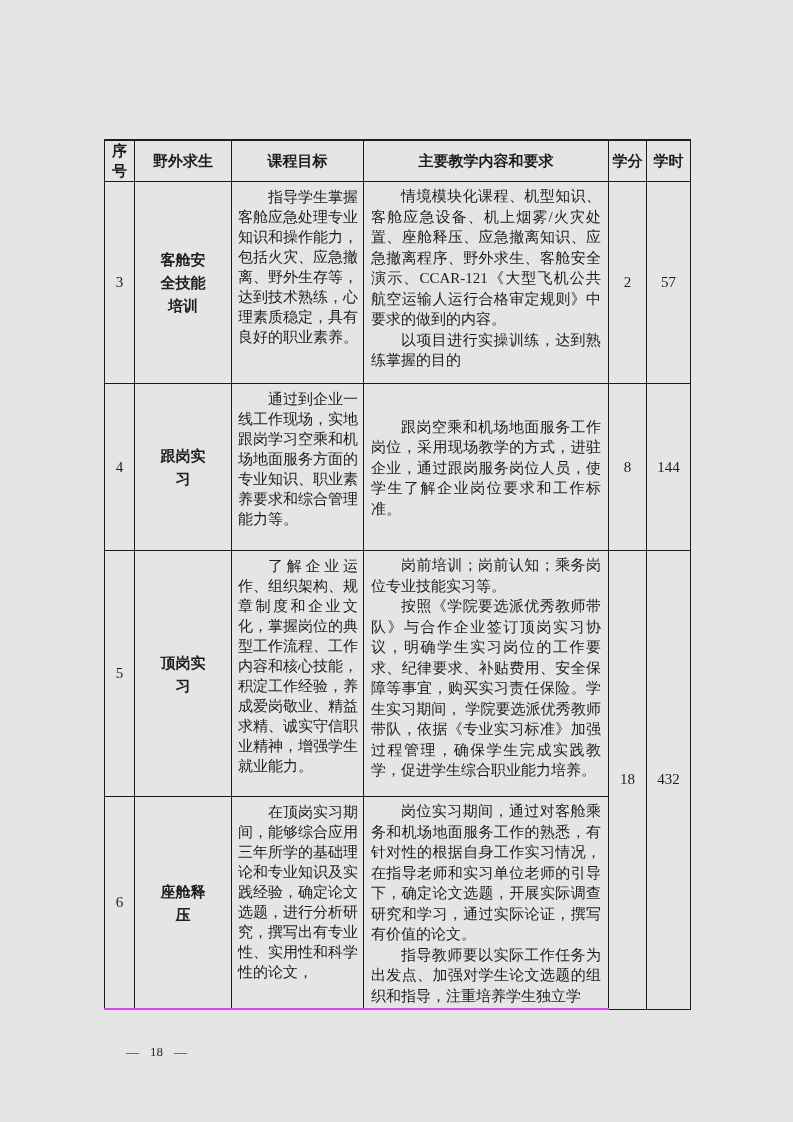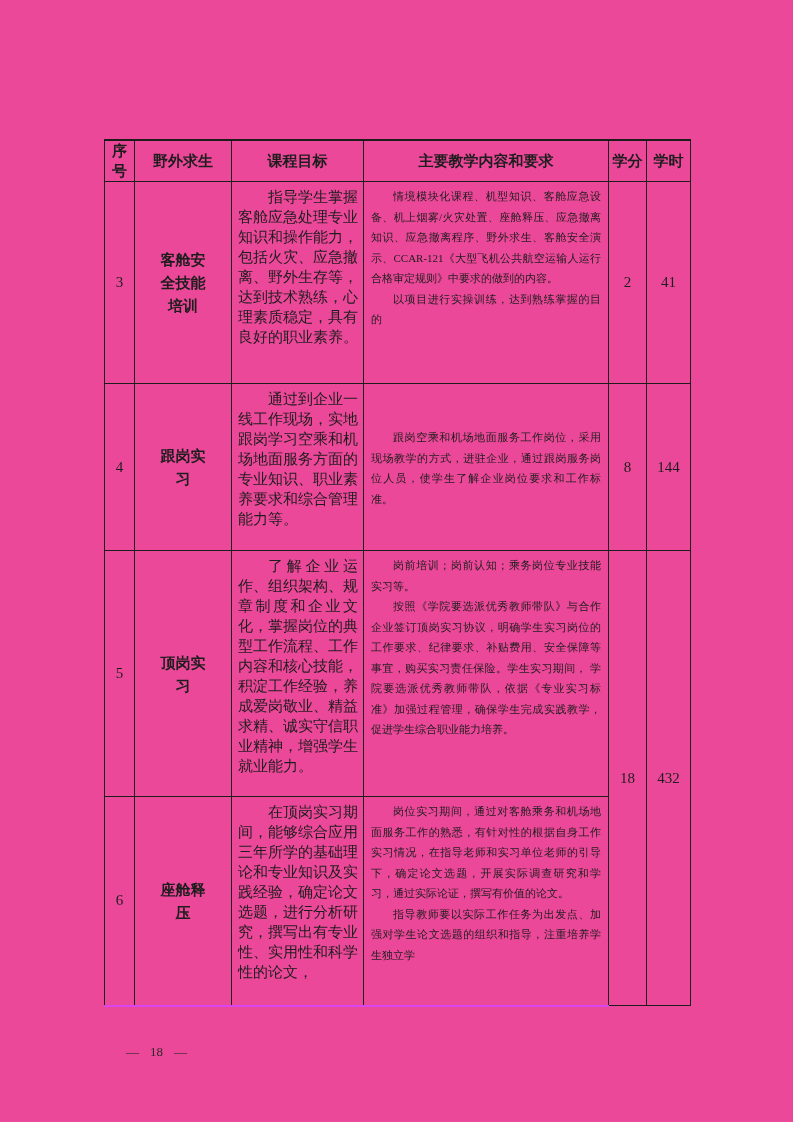--- a/index.html
+++ b/index.html
@@ -4,21 +4,21 @@
 <style>
   * { margin: 0; padding: 0; box-sizing: border-box; }
   html, body { background: #ffffff; }
   body {
     width: 793px; height: 1122px;
     position: relative;
     font-family: "Liberation Serif", "DejaVu Serif", serif;
     color: #1d1d1d;
     overflow: hidden;
   }
-  .page { position: absolute; inset: 0; background: #ec4899; }
+  .page { position: absolute; inset: 0; background: #e5e5e5; }
 
   table.curriculum {
     position: absolute;
     left: 104px; top: 139px;
     width: 586px;
     border-collapse: collapse;
     table-layout: fixed;
   }
   .curriculum th, .curriculum td {
     border: 1px solid #1c1c1c;
@@ -57,21 +57,21 @@
   td.cell-obj {
     vertical-align: top;
     padding: 5px 5px 4px 6px;
     font-size: 15px;
     line-height: 20px;
     text-align: justify;
   }
   td.cell-content {
     vertical-align: top;
     padding: 4px 7px 2px 7px;
-    font-size: 11px;
+    font-size: 15px;
     line-height: 20.5px;
     text-align: justify;
   }
   td.cell-content.v-mid { vertical-align: middle; }
   td.cell-obj p, td.cell-content p { text-indent: 2em; }
   td.cell-num {
     text-align: center; vertical-align: middle;
     font-size: 15px;
   }
 
@@ -116,21 +116,21 @@
         <td class="cell-no">3</td>
         <td class="cell-name">客舱安全技能培训</td>
         <td class="cell-obj">
           <p>指导学生掌握客舱应急处理专业知识和操作能力，包括火灾、应急撤离、野外生存等，达到技术熟练，心理素质稳定，具有良好的职业素养。</p>
         </td>
         <td class="cell-content">
           <p>情境模块化课程、机型知识、客舱应急设备、机上烟雾/火灾处置、座舱释压、应急撤离知识、应急撤离程序、野外求生、客舱安全演示、CCAR-121《大型飞机公共航空运输人运行合格审定规则》中要求的做到的内容。</p>
           <p>以项目进行实操训练，达到熟练掌握的目的</p>
         </td>
         <td class="cell-num">2</td>
-        <td class="cell-num">41</td>
+        <td class="cell-num">57</td>
       </tr>
 
       <tr class="r4">
         <td class="cell-no">4</td>
         <td class="cell-name">跟岗实习</td>
         <td class="cell-obj">
           <p>通过到企业一线工作现场，实地跟岗学习空乘和机场地面服务方面的专业知识、职业素养要求和综合管理能力等。</p>
         </td>
         <td class="cell-content v-mid">
           <p>跟岗空乘和机场地面服务工作岗位，采用现场教学的方式，进驻企业，通过跟岗服务岗位人员，使学生了解企业岗位要求和工作标准。</p>

